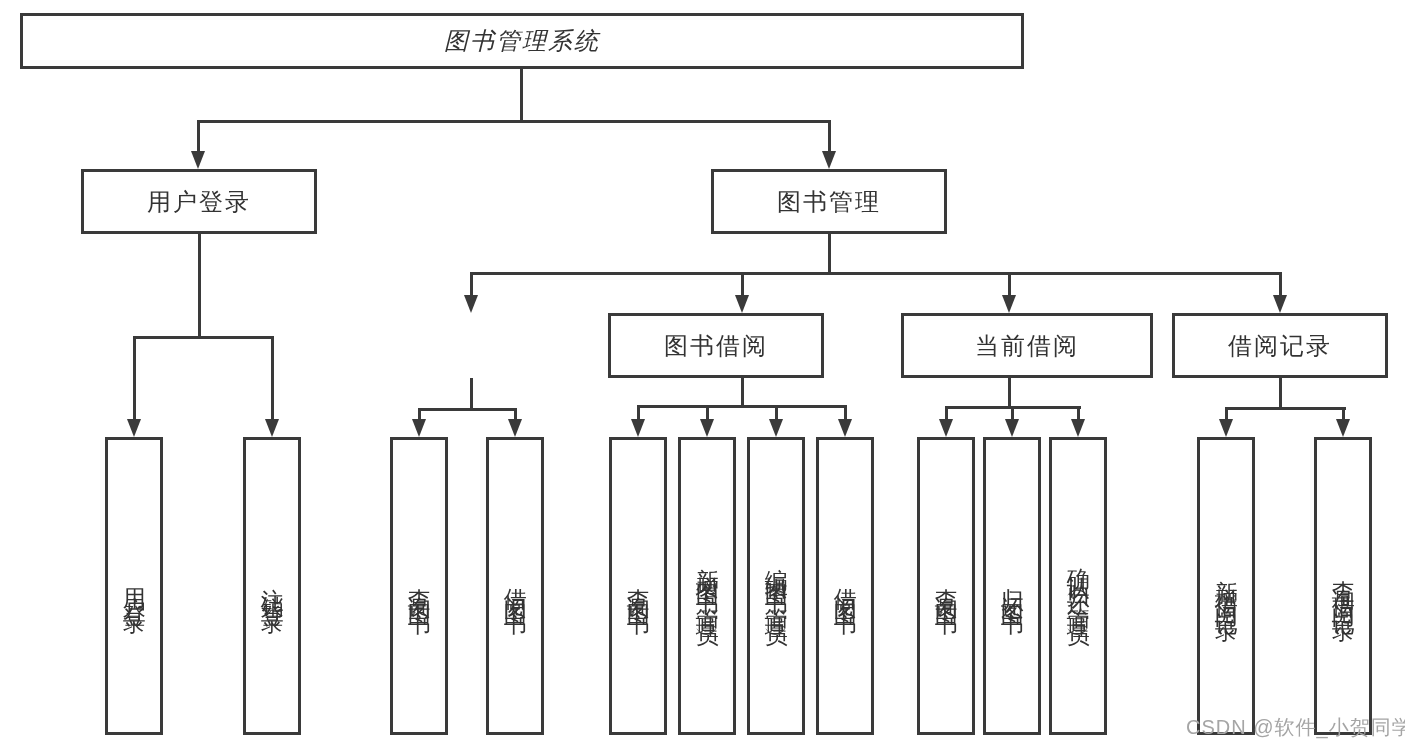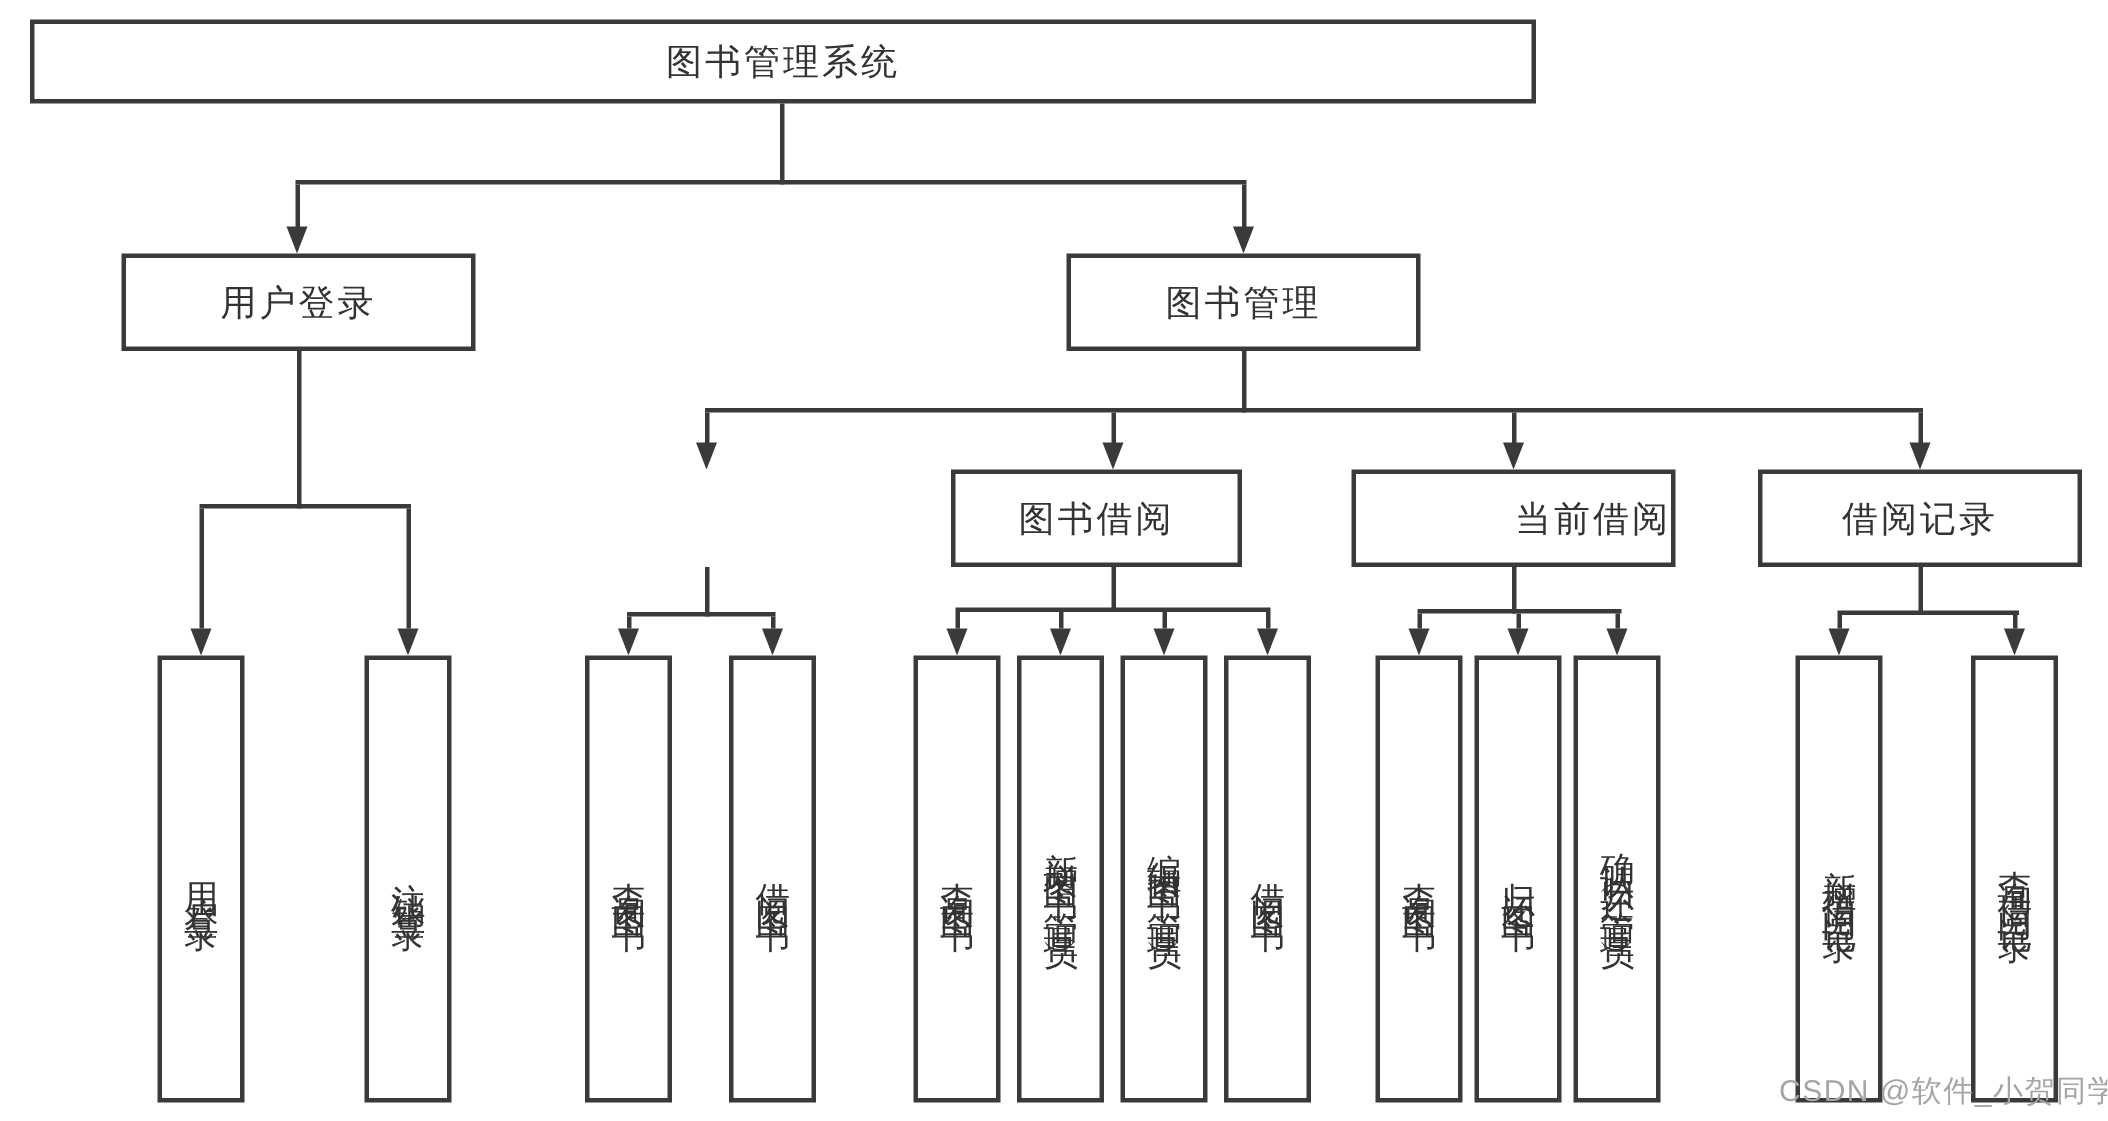--- a/index.html
+++ b/index.html
@@ -50,21 +50,21 @@
     color:#a5a5a5;
     white-space:nowrap;
     z-index:5;
   }
 </style>
 </head>
 <body>
 
 <div class="canvas">
 
-  <div class="box" style="left:20px; top:13px; width:1004px; height:56px;">
+  <div class="box" style="left:20px; top:13px; width:1004px; height:56px;font-style:italic;">
     <span class="hlabel">图书管理系统</span>
   </div>
 
   <div class="vl" style="left:520px; top:69px; height:54px;"></div>
   <div class="hl" style="left:197px; top:120px; width:634px;"></div>
   <div class="vl" style="left:197px; top:123px; height:29px;"></div>
   <div class="arr" style="left:191px; top:151px;"></div>
   <div class="vl" style="left:828px; top:123px; height:29px;"></div>
   <div class="arr" style="left:822px; top:151px;"></div>
 
@@ -86,24 +86,24 @@
   <div class="hl" style="left:470px; top:272px; width:812px;"></div>
   <div class="vl" style="left:470px; top:275px; height:21px;"></div>
   <div class="arr" style="left:464px; top:295px;"></div>
   <div class="vl" style="left:741px; top:275px; height:21px;"></div>
   <div class="arr" style="left:735px; top:295px;"></div>
   <div class="vl" style="left:1008px; top:275px; height:21px;"></div>
   <div class="arr" style="left:1002px; top:295px;"></div>
   <div class="vl" style="left:1279px; top:275px; height:21px;"></div>
   <div class="arr" style="left:1273px; top:295px;"></div>
 
-  <div class="box" style="left:634px; top:313px; width:194px; height:65px;">
+  <div class="box" style="left:608px; top:313px; width:216px; height:65px;">
     <span class="hlabel">图书借阅</span>
   </div>
-  <div class="box" style="left:901px; top:313px; width:216px; height:65px;justify-content:flex-end;">
+  <div class="box" style="left:901px; top:313px; width:252px; height:65px;">
     <span class="hlabel">当前借阅</span>
   </div>
   <div class="box" style="left:1172px; top:313px; width:216px; height:65px;">
     <span class="hlabel">借阅记录</span>
   </div>
 
   <div class="vl" style="left:470px; top:378px; height:33px;"></div>
   <div class="hl" style="left:418px; top:408px; width:99px;"></div>
   <div class="vl" style="left:418px; top:411px; height:8px;"></div>
   <div class="arr" style="left:412px; top:419px;"></div>

